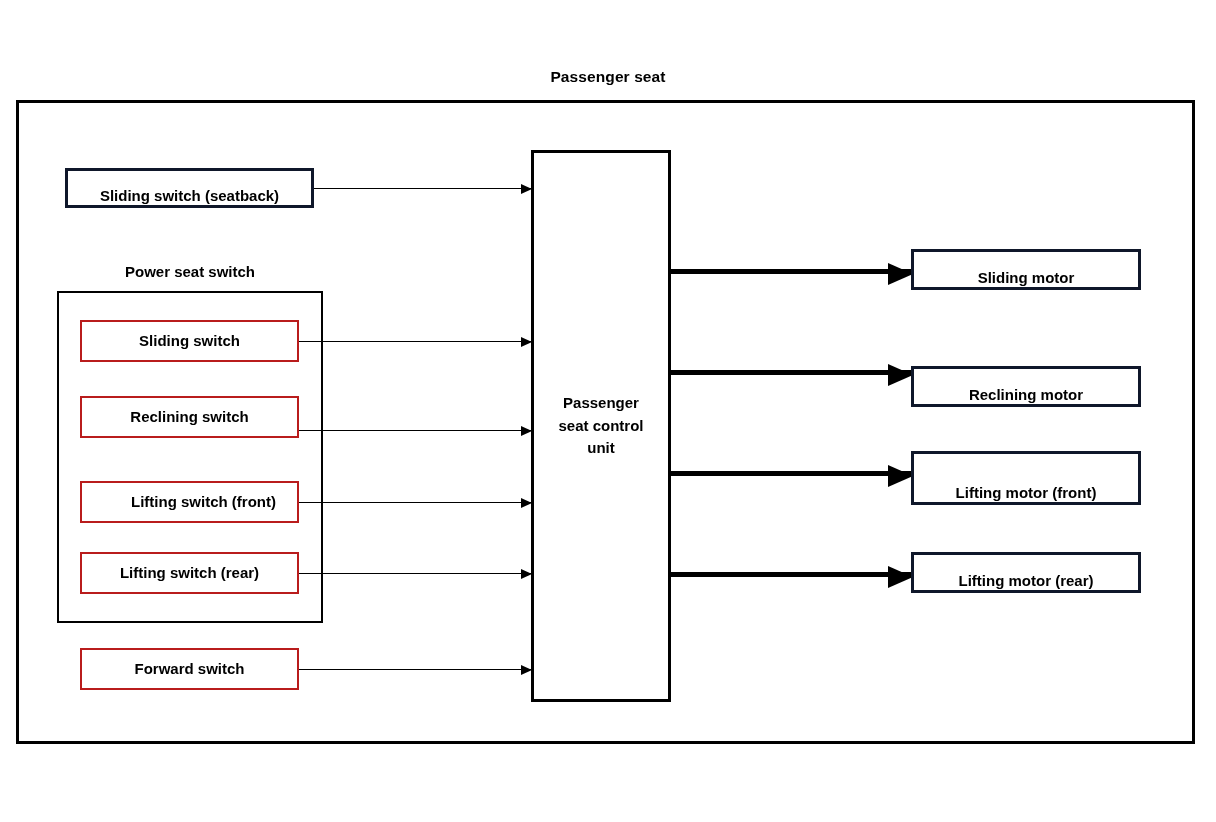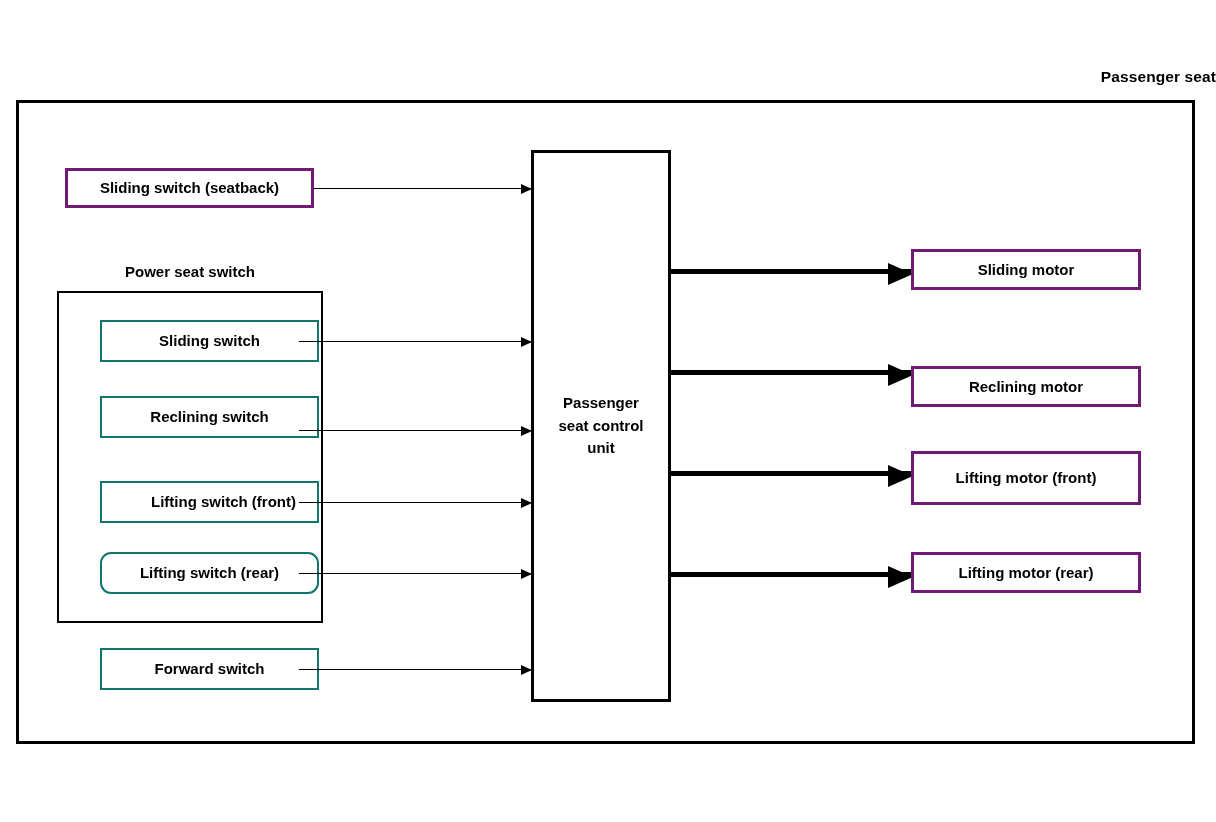--- a/index.html
+++ b/index.html
@@ -16,21 +16,21 @@
     font-family: "Liberation Sans", sans-serif;
     overflow: hidden;
   }
 
   
   .diagram-title {
     position: absolute;
     left: 0;
     top: 68px;
     width: 1216px;
-    text-align: right;
+    text-align: center;
     font-size: 15.5px;
     font-weight: bold;
     color: #000000;
     letter-spacing: 0.1px;
     white-space: pre;
   }
 
   
   .outer-frame {
     position: absolute;
@@ -51,22 +51,22 @@
     color: #000000;
     display: flex;
     align-items: center;
     justify-content: center;
     text-align: center;
     font-size: 15px;
     font-weight: bold;
     line-height: 1.28;
     white-space: pre;
   }
-  .node.bold-box   { border: 3px solid #701a75; }
-  .node.thin-box   { border: 2px solid #0f766e; margin-left: 20px; }
+  .node.bold-box   { border: 3px solid #0f172a; align-items: flex-end; }
+  .node.thin-box   { border: 2px solid #b91c1c; }
 
   
   .group-box {
     position: absolute;
     box-sizing: border-box;
     border: 2px solid #000000;
     background: transparent;
   }
   .group-label {
     position: absolute;
@@ -164,21 +164,21 @@
     <span class="head"></span>
   </div>
 
   <div class="node thin-box" style="left:80px; top:481px; width:219px; height:42px;padding-left:28px;">
     <span>Lifting switch (front)</span>
   </div>
   <div class="conn-thin" style="left:299px; top:502px; width:232px;">
     <span class="head"></span>
   </div>
 
-  <div class="node thin-box" style="left:80px; top:552px; width:219px; height:42px;border-radius:11px;">
+  <div class="node thin-box" style="left:80px; top:552px; width:219px; height:42px;">
     <span>Lifting switch (rear)</span>
   </div>
   <div class="conn-thin" style="left:299px; top:573px; width:232px;">
     <span class="head"></span>
   </div>
 
   <div class="node thin-box" style="left:80px; top:648px; width:219px; height:42px;">
     <span>Forward switch</span>
   </div>
   <div class="conn-thin" style="left:299px; top:669px; width:232px;">

